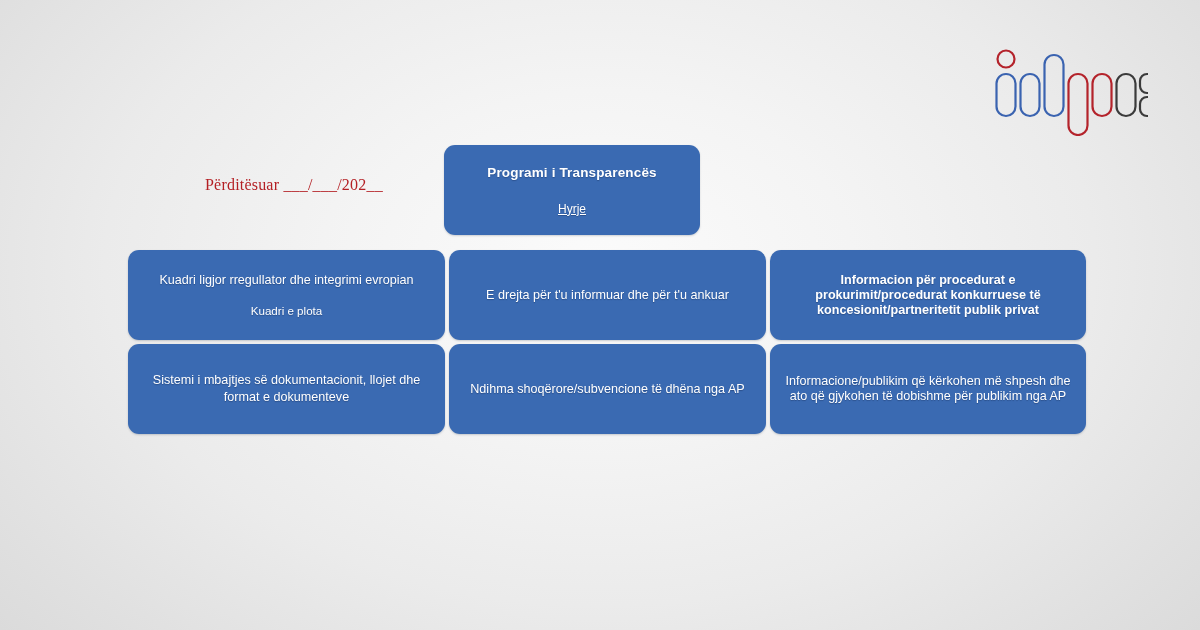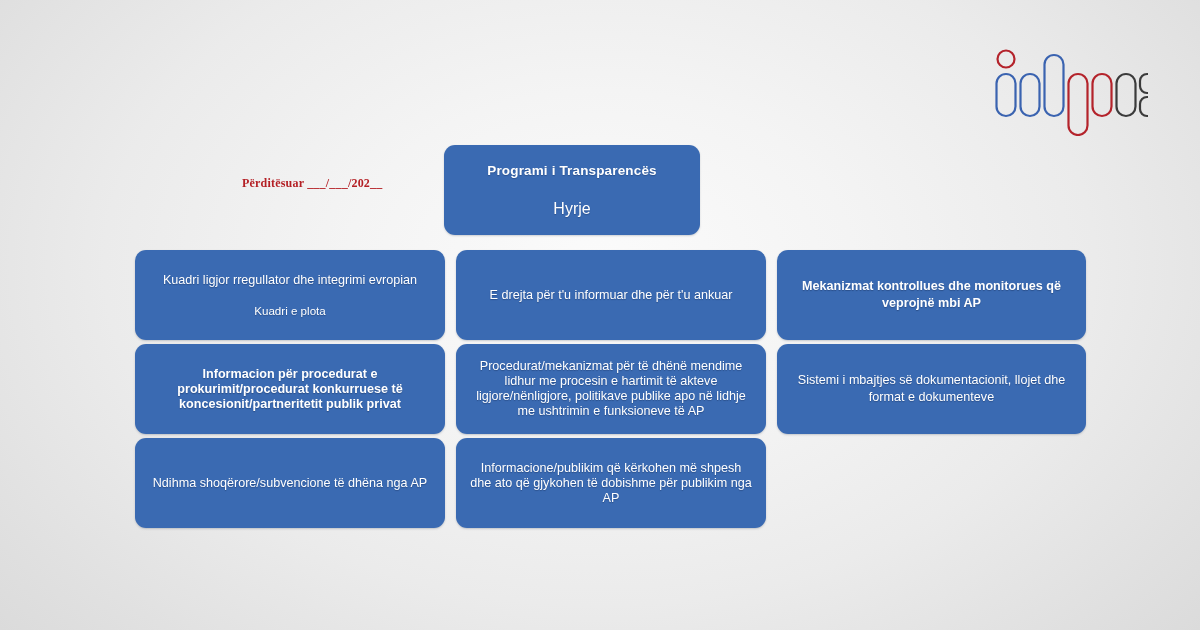--- a/index.html
+++ b/index.html
@@ -36,25 +36,24 @@
     height: 90px;
   }
 
   
   .updated {
     position: absolute;
     left: 205px;
     top: 176px;
     color: #b41f24;
     font-family: "Liberation Serif", "DejaVu Serif", serif;
-    font-weight: bold;
-    font-size: 12px;
+    font-weight: normal;
+    font-size: 16px;
     letter-spacing: .2px;
     white-space: nowrap;
-    margin-left: 37px;
   }
 
   
   .header-card {
     position: absolute;
     left: 444px;
     top: 145px;
     width: 256px;
     height: 90px;
     background: #3a6ab2;
@@ -67,23 +66,24 @@
     gap: 22px;
     color: #ffffff;
   }
   .header-title {
     font-size: 13.5px;
     font-weight: bold;
     letter-spacing: .15px;
     text-shadow: 0 1px 1px rgba(20,40,80,.35);
   }
   .header-sub {
-    font-size: 16px;
+    font-size: 12px;
     font-weight: normal;
     text-shadow: 0 1px 1px rgba(20,40,80,.35);
+    text-decoration: underline;
   }
 
   
   .grid {
     position: absolute;
     left: 128px;
     top: 250px;
     width: 950px;
     display: grid;
     grid-template-columns: 317px 317px 316px;
@@ -95,21 +95,20 @@
     border-radius: 11px;
     box-shadow: 0 1px 2px rgba(90,100,115,.30);
     display: flex;
     flex-direction: column;
     align-items: center;
     justify-content: center;
     text-align: center;
     padding: 4px 14px;
     box-sizing: border-box;
     color: #ffffff;
-    margin-left: 7px;
   }
   .cell-label {
     font-size: 12.6px;
     line-height: 17px;
     text-shadow: 0 1px 1px rgba(20,40,80,.40);
   }
   .cell-label.bold { font-weight: bold; }
   .cell-sub {
     font-size: 11.6px;
     line-height: 16px;
@@ -157,33 +156,27 @@
 
     <div class="cell">
       <div class="cell-label">Kuadri ligjor rregullator dhe integrimi evropian</div>
       <div class="cell-sub">Kuadri e plota</div>
     </div>
 
     <div class="cell">
       <div class="cell-label">E drejta për t'u informuar dhe për t'u ankuar</div>
     </div>
 
-    <div class="cell">
-      <div class="cell-label bold">Mekanizmat kontrollues dhe monitorues që veprojnë mbi AP</div>
-    </div>
 
 
     <div class="cell">
       <div class="cell-label bold tight">Informacion për procedurat e prokurimit/procedurat konkurruese të koncesionit/partneritetit publik privat</div>
     </div>
 
 
-    <div class="cell">
-      <div class="cell-label tight">Procedurat/mekanizmat për të dhënë mendime lidhur me procesin e hartimit të akteve ligjore/nënligjore, politikave publike apo në lidhje me ushtrimin e funksioneve të AP</div>
-    </div>
 
     <div class="cell">
       <div class="cell-label">Sistemi i mbajtjes së dokumentacionit, llojet dhe format e dokumenteve</div>
     </div>
 
 
     <div class="cell">
       <div class="cell-label">Ndihma shoqërore/subvencione të dhëna nga AP</div>
     </div>
 

